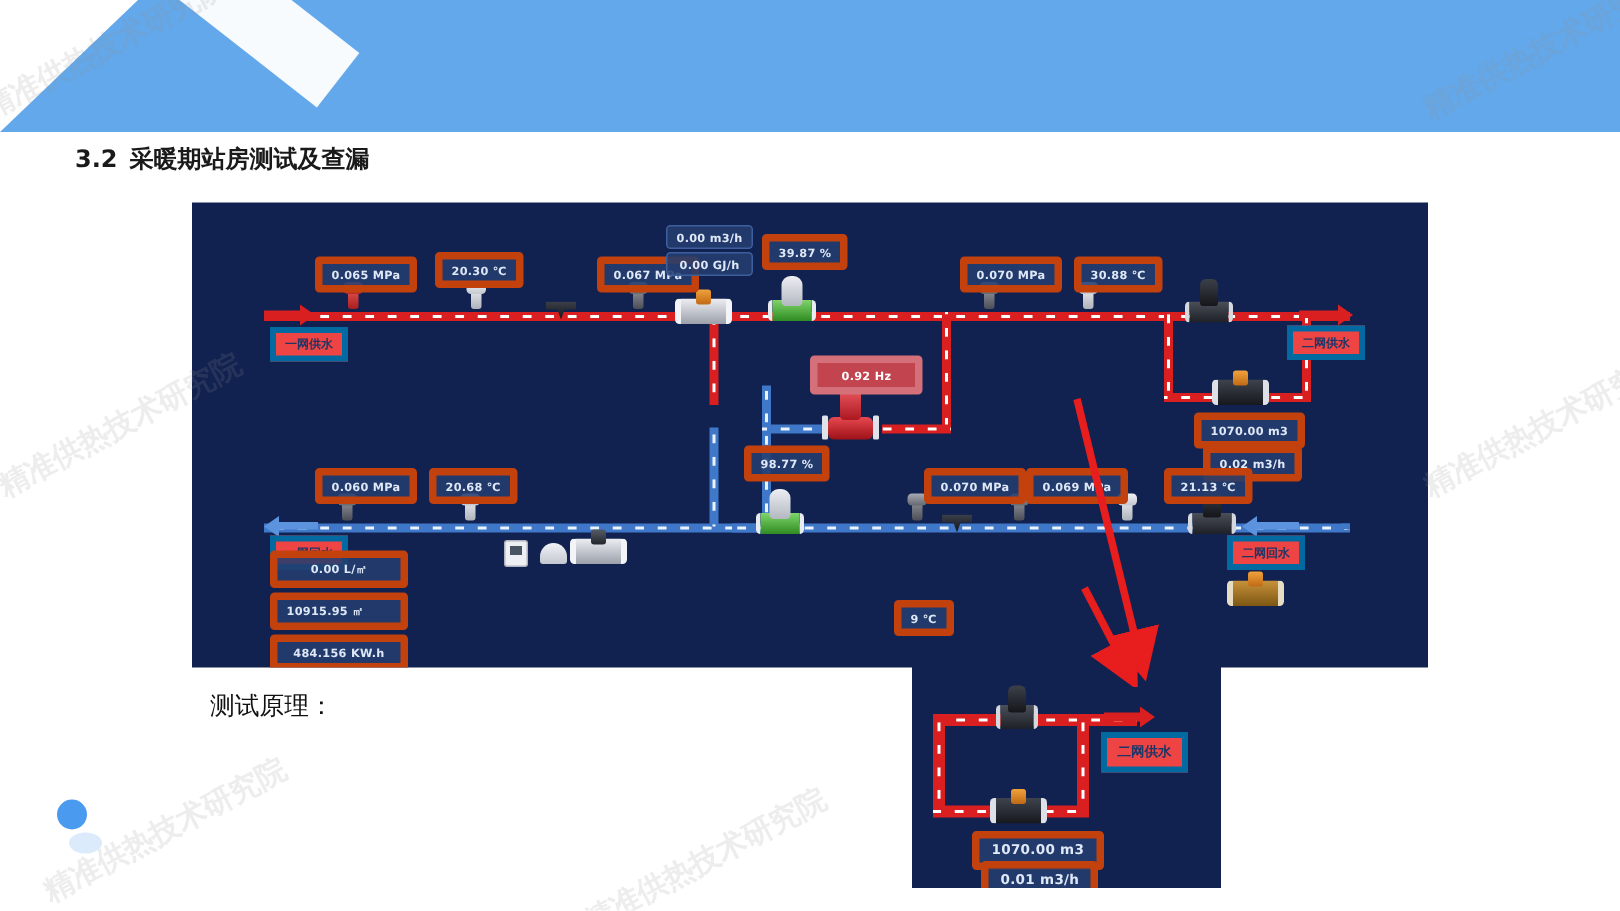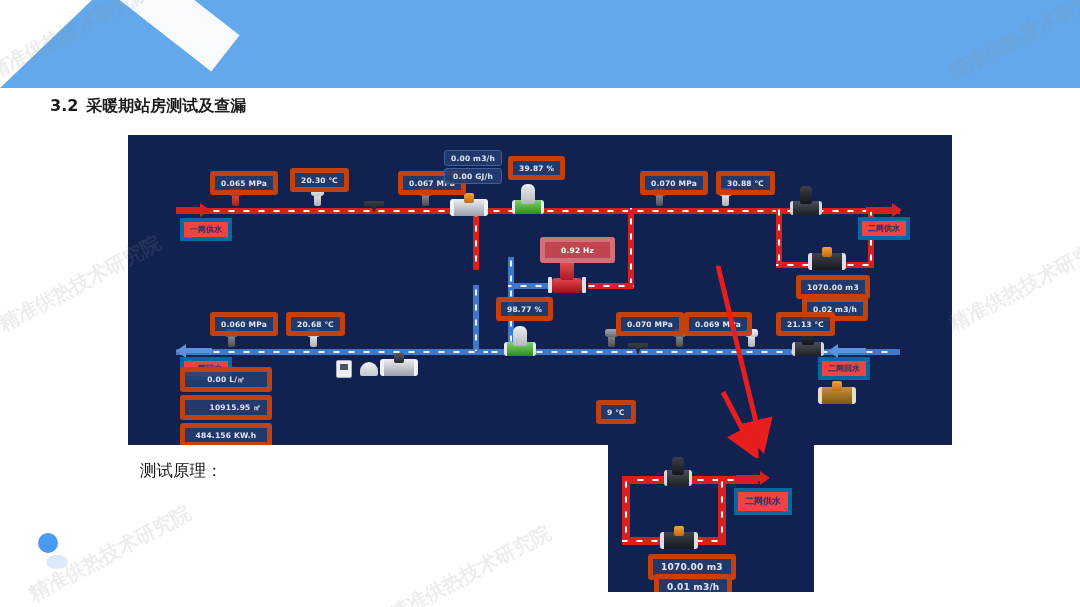--- a/index.html
+++ b/index.html
@@ -342,21 +342,21 @@
   <div class="tag" style="left:82px;top:177px;">0.060 MPa</div>
   <div class="tag" style="left:158px;top:177px;">20.68 ℃</div>
   <div class="tag" style="left:368px;top:162px;">98.77 %</div>
   <div class="tag" style="left:488px;top:177px;">0.070 MPa</div>
   <div class="tag" style="left:556px;top:177px;">0.069 MPa</div>
   <div class="tag" style="left:620px;top:177px;margin-left:28px;">21.13 ℃</div>
   <div class="tag" style="left:468px;top:265px;">9 ℃</div>
 
   <div style="position:absolute;left:52px;top:232px;width:92px;">
     <div class="tag" style="position:static;display:block;text-align:center;margin-bottom:3px;">0.00 L/㎡</div>
-    <div class="tag" style="position:static;display:block;text-align:right;margin-bottom:3px;">10915.95 ㎡</div>
+    <div class="tag" style="position:static;display:block;text-align:left;margin-bottom:3px;">10915.95 ㎡</div>
     <div class="tag" style="position:static;display:block;text-align:center;margin-bottom:3px;">484.156 KW.h</div>
     <div class="tag" style="position:static;display:block;text-align:right;margin-bottom:3px;text-decoration:underline;">0.120 KW</div>
 
   </div>
 </div>
 
 <div class="scada-inset">
   <div class="pipe pipe-red" style="left:14px;top:44px;width:136px;height:8px;"></div>
   <div class="pipe pipe-red v" style="left:14px;top:44px;width:8px;height:68px;"></div>
   <div class="pipe pipe-red v" style="left:110px;top:44px;width:8px;height:68px;"></div>

